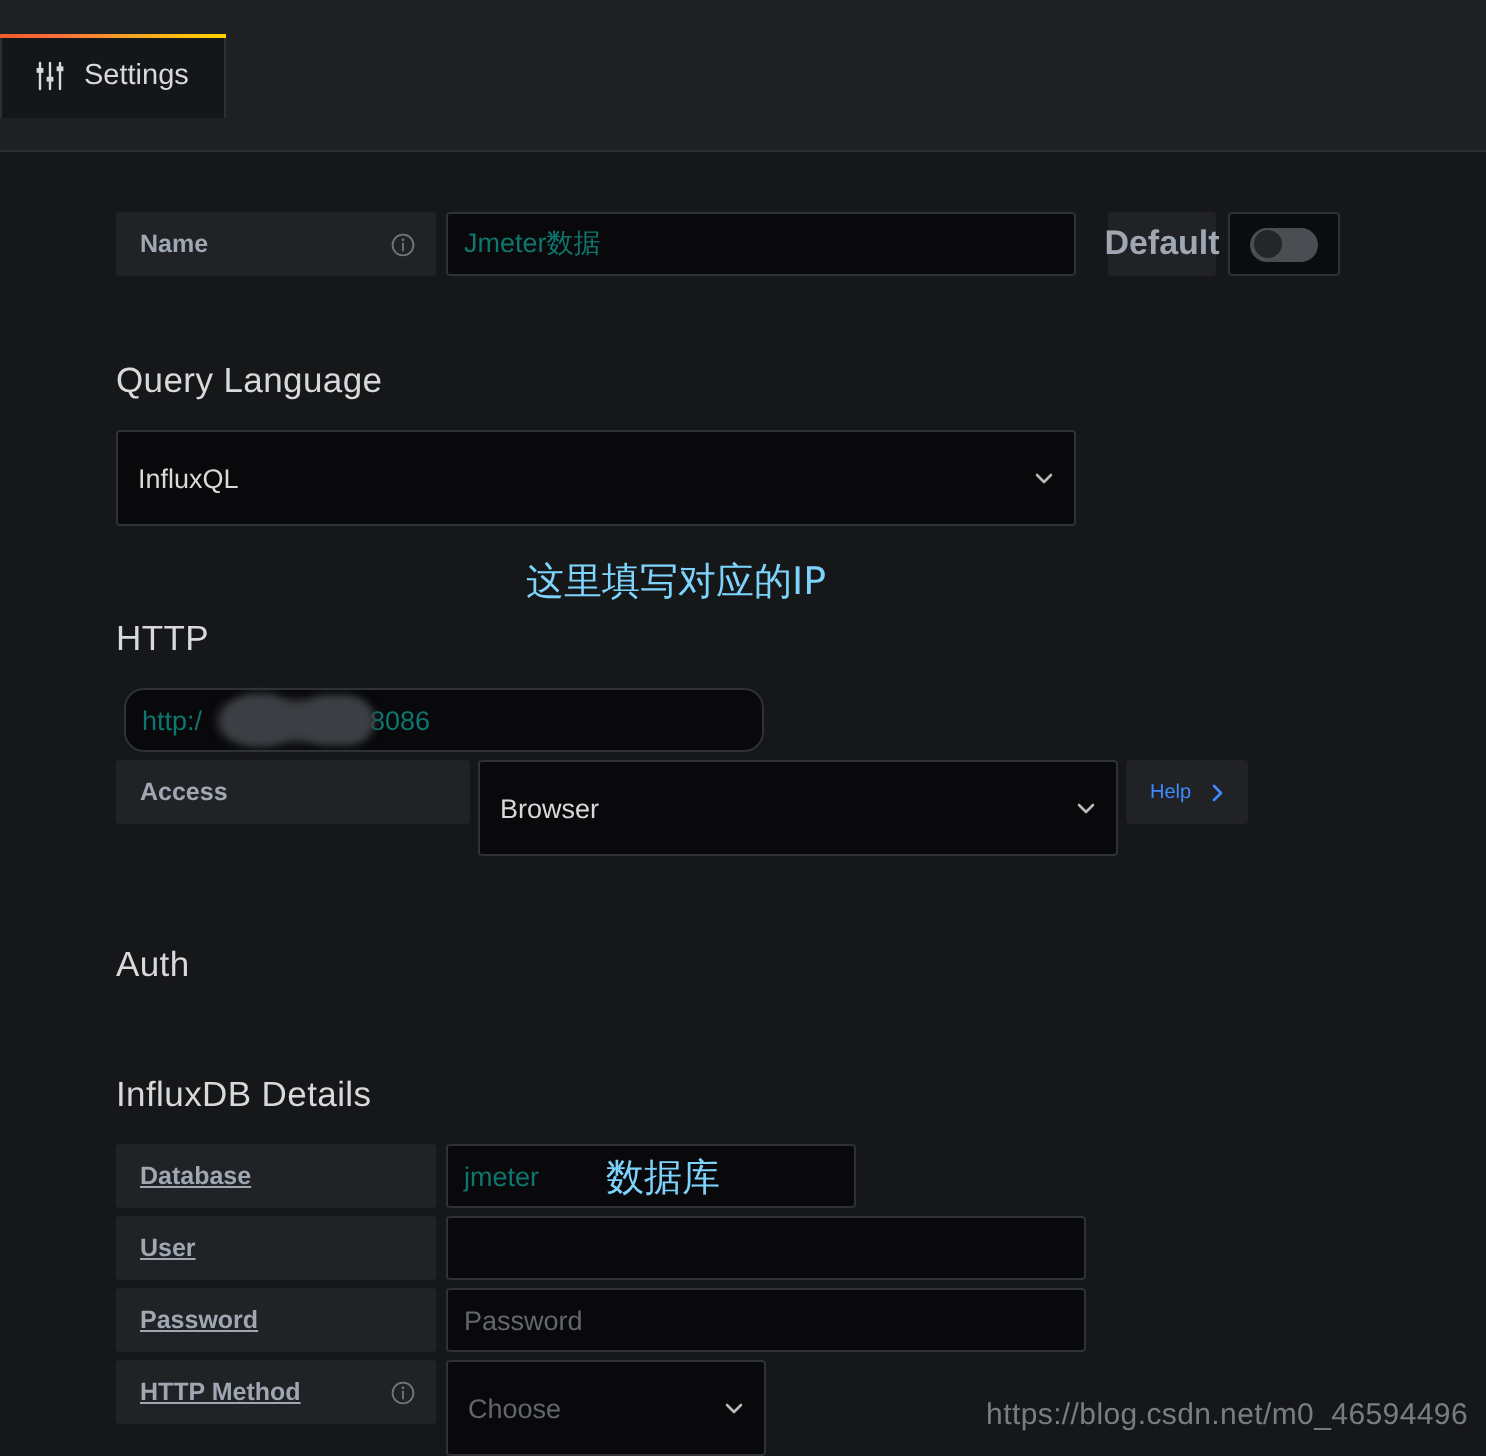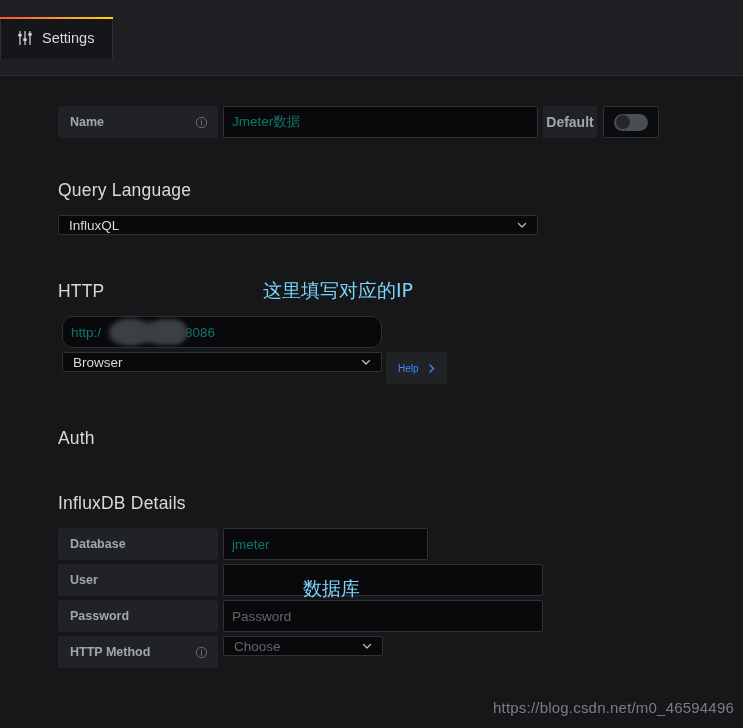--- a/index.html
+++ b/index.html
@@ -107,21 +107,21 @@
     outline: none;
     display: flex;
     align-items: center;
   }
   .inp.ph { color: #62676b; }
 
   .select {
     background: #09090b;
     border: 1px solid #2c3235;
     border-radius: 2px;
-    height: 20px;
+    height: 48px;
     box-sizing: border-box;
     color: #d8d9da;
     font-size: 13.5px;
     display: flex;
     align-items: center;
     justify-content: space-between;
     padding: 0 9px 0 10px;
   }
   .select.ph > span.val { color: #62676b; }
   .chev { width: 12px; height: 12px; flex: none; opacity: .85; }
@@ -154,22 +154,22 @@
     border-radius: 50%;
     background: #242628;
   }
 
   
   .name-label { width: 160px; }
   .name-input { width: 315px; margin-left: 5px; }
   .default-label {
     display: flex; align-items: center; justify-content: center;
     background: #202226; border-radius: 2px;
-    height: 32px; width: 54px; margin-left: 5px;
-    font-size: 14px; font-weight: bold; color: #9fa7b3;
+    height: 32px; width: 54px; margin-left: 16px;
+    font-size: 17px; font-weight: bold; color: #9fa7b3;
   }
   .default-switch { margin-left: 6px; }
 
   .query-select { width: 480px; }
 
   .url-label { width: 177px; }
   .url-input { width: 320px; margin-left: 4px; position: relative; border-radius: 10px; }
   .access-label { width: 177px; }
   .access-select { width: 320px; margin-left: 4px; }
   .help-btn {
@@ -182,21 +182,21 @@
     color: #3d8bff;
     font-size: 10px;
   }
   .help-chev { width: 11px; height: 11px; }
   .help-chev svg { display:block; width: 11px; height: 11px; }
 
   .basic-label { width: 220px; }
   .withcred-label { width: 240px; margin-left: 6px; }
   .basic-switch { margin-left: 6px; }
 
-  .db-label { width: 160px; }
+  .db-label { width: 160px; text-decoration: underline; }
   .db-input { width: 215px; margin-left: 5px; }
   .user-input { width: 320px; margin-left: 5px; }
   .pw-input { width: 320px; margin-left: 5px; }
   .method-select { width: 160px; margin-left: 5px; }
 
   
   .redact {
     position: absolute;
     background: #3c3f44;
     border-radius: 12px;
@@ -282,20 +282,23 @@
       <span>http:/</span>
         <span style="display:inline-block;width:84px"></span>
         <span>8086</span>
       <span class="redact" style="left:46px;top:5px;width:78px;height:21px;"></span>
       <span class="redact" style="left:52px;top:2px;width:30px;height:26px;"></span>
       <span class="redact" style="left:88px;top:3px;width:34px;height:24px;"></span>
     </div>
   </div>
 
   <div class="row">
+    <div class="fieldlabel access-label">
+      <span class="txt">Access</span>
+    </div>
     <div class="select access-select">
       <span class="val">Browser</span>
       <span class="chev">
         <svg viewBox="0 0 12 12" fill="none" stroke="#d8d9da" stroke-width="1.3" stroke-linecap="round" stroke-linejoin="round">
           <polyline points="2.5,4.5 6,8 9.5,4.5"></polyline>
         </svg>
       </span>
     </div>
     <div class="help-btn">
       <span>Help</span>

